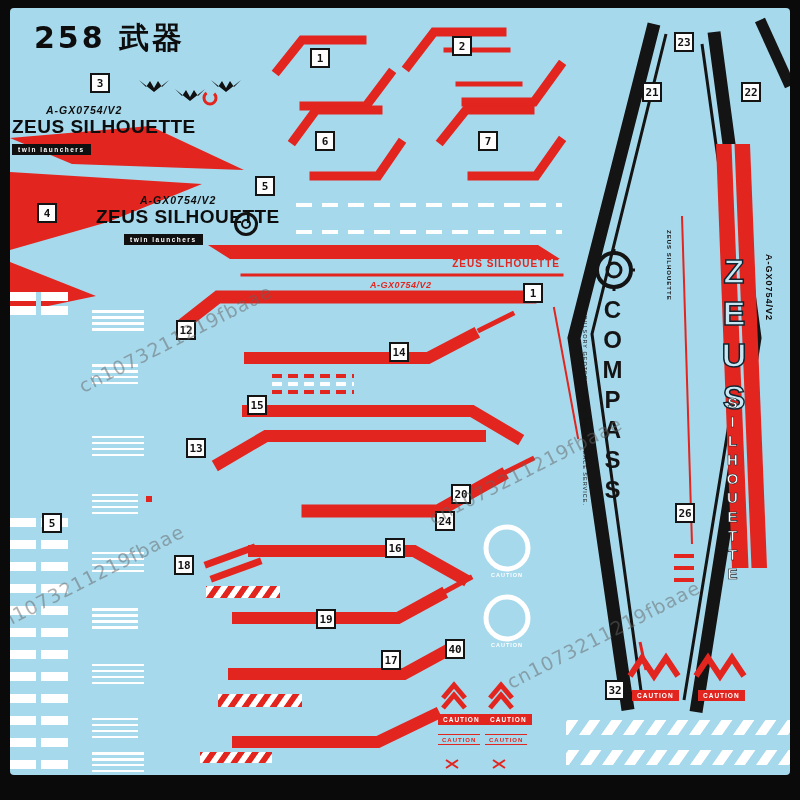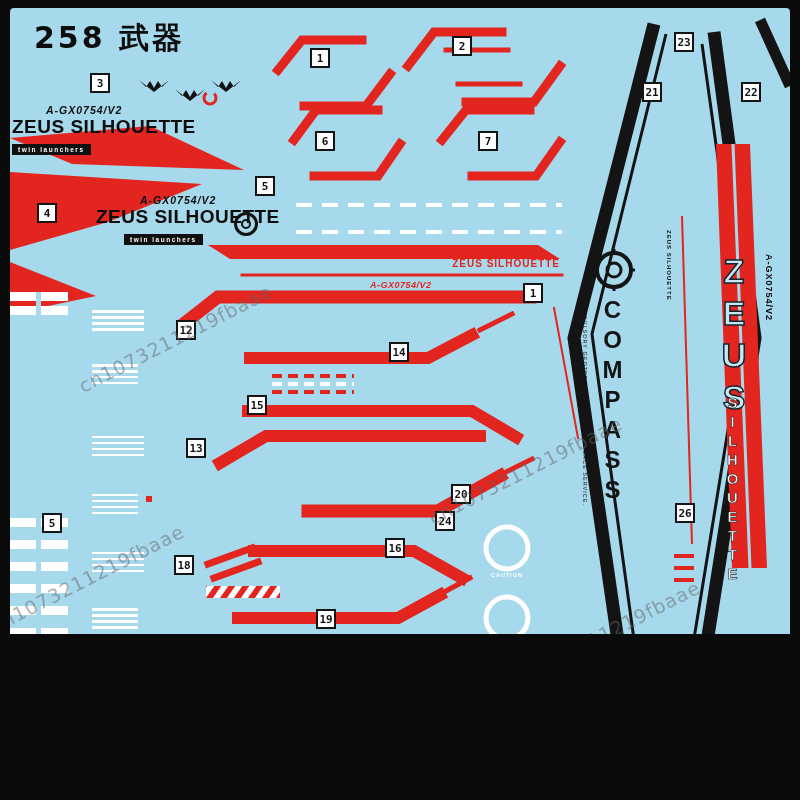--- a/index.html
+++ b/index.html
@@ -1,16 +1,16 @@
 <!DOCTYPE html>
 <html><head>
 <meta charset="utf-8">
 <style>
   html,body{margin:0;padding:0;background:#0a0a0a;}
-  .stage{position:relative;width:800px;height:634px;background:#0a0a0a;overflow:hidden;
+  .stage{position:relative;width:800px;height:800px;background:#0a0a0a;overflow:hidden;
          font-family:"Liberation Sans",sans-serif;}
   .sheet{position:absolute;left:10px;top:8px;width:780px;height:767px;background:#a7d9ec;
          border-radius:4px;overflow:hidden;}
   .shapes{position:absolute;left:0;top:0;}
 
   .title{position:absolute;left:24px;top:10px;font:800 30px "DejaVu Sans",sans-serif;
          color:#0d0d0d;letter-spacing:3px;white-space:nowrap;}
 
   .marker{position:absolute;width:20px;height:20px;background:#fdfdfd;border:2px solid #141414;
           box-sizing:border-box;display:flex;align-items:center;justify-content:center;
@@ -287,21 +287,21 @@
   <div class="marker" style="left:237px;top:387px">15</div>
   <div class="marker" style="left:375px;top:530px">16</div>
   <div class="marker" style="left:371px;top:642px">17</div>
   <div class="marker" style="left:164px;top:547px">18</div>
   <div class="marker" style="left:306px;top:601px">19</div>
   <div class="marker" style="left:441px;top:476px">20</div>
   <div class="marker" style="left:632px;top:74px">21</div>
   <div class="marker" style="left:731px;top:74px">22</div>
   <div class="marker" style="left:664px;top:24px">23</div>
   <div class="marker" style="left:425px;top:503px">24</div>
-  <div class="marker" style="left:435px;top:631px">31</div>
+  <div class="marker" style="left:435px;top:631px">40</div>
   <div class="marker" style="left:665px;top:495px">26</div>
   <div class="marker" style="left:595px;top:672px">32</div>
 
   <div class="wm" style="left:70px;top:368px">cn1073211219fbaae</div>
   <div class="wm" style="left:-18px;top:608px">cn1073211219fbaae</div>
   <div class="wm" style="left:420px;top:500px">cn1073211219fbaae</div>
   <div class="wm" style="left:498px;top:664px">cn1073211219fbaae</div>
 
  </div>
 </div>

